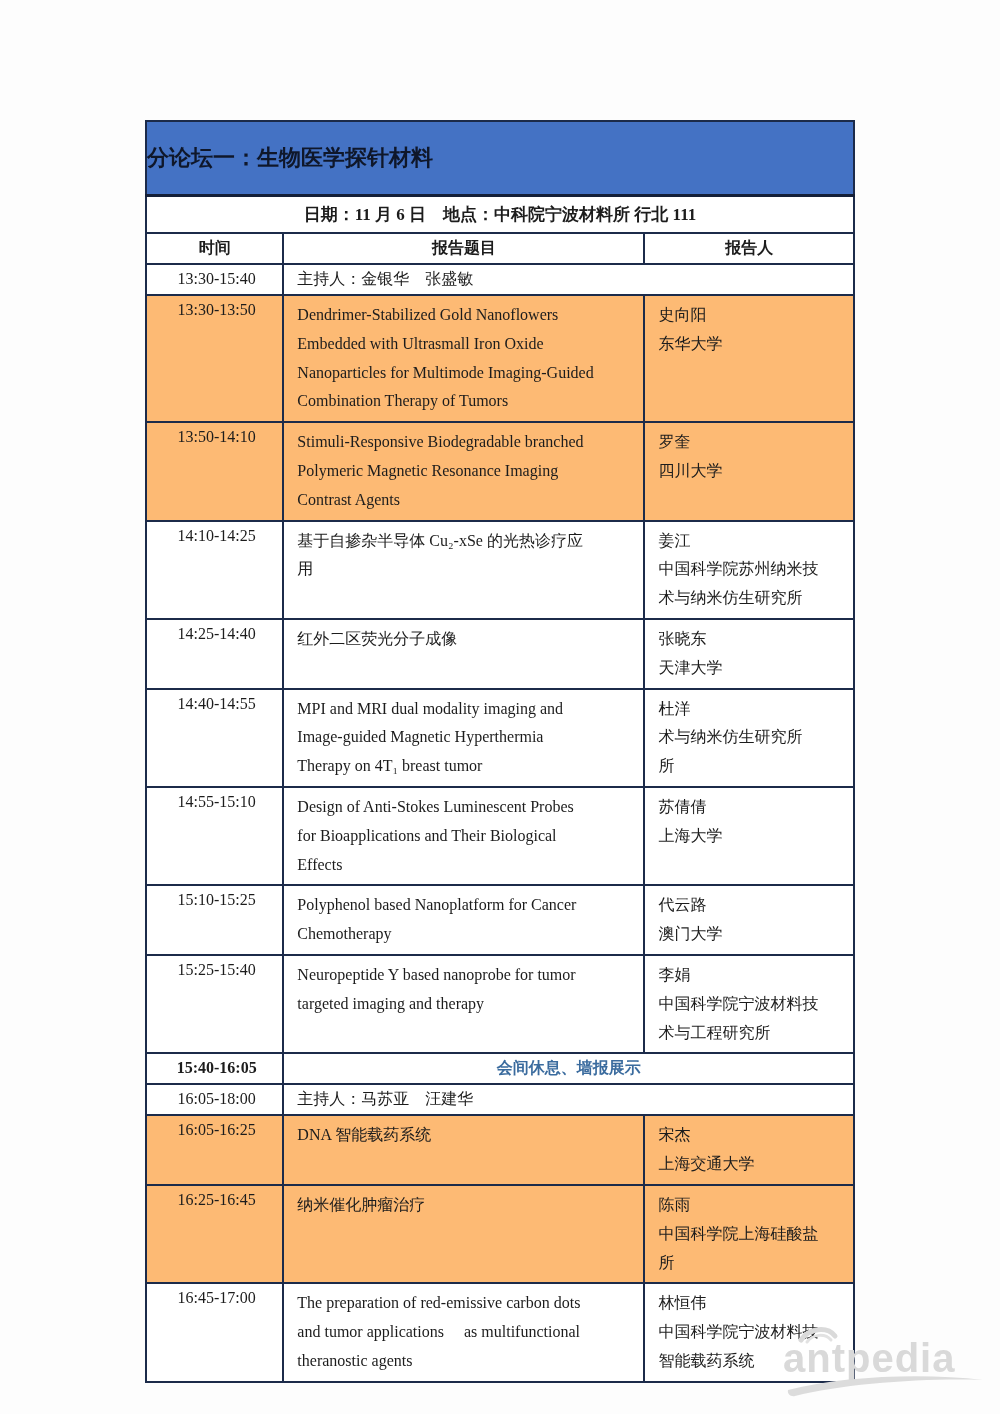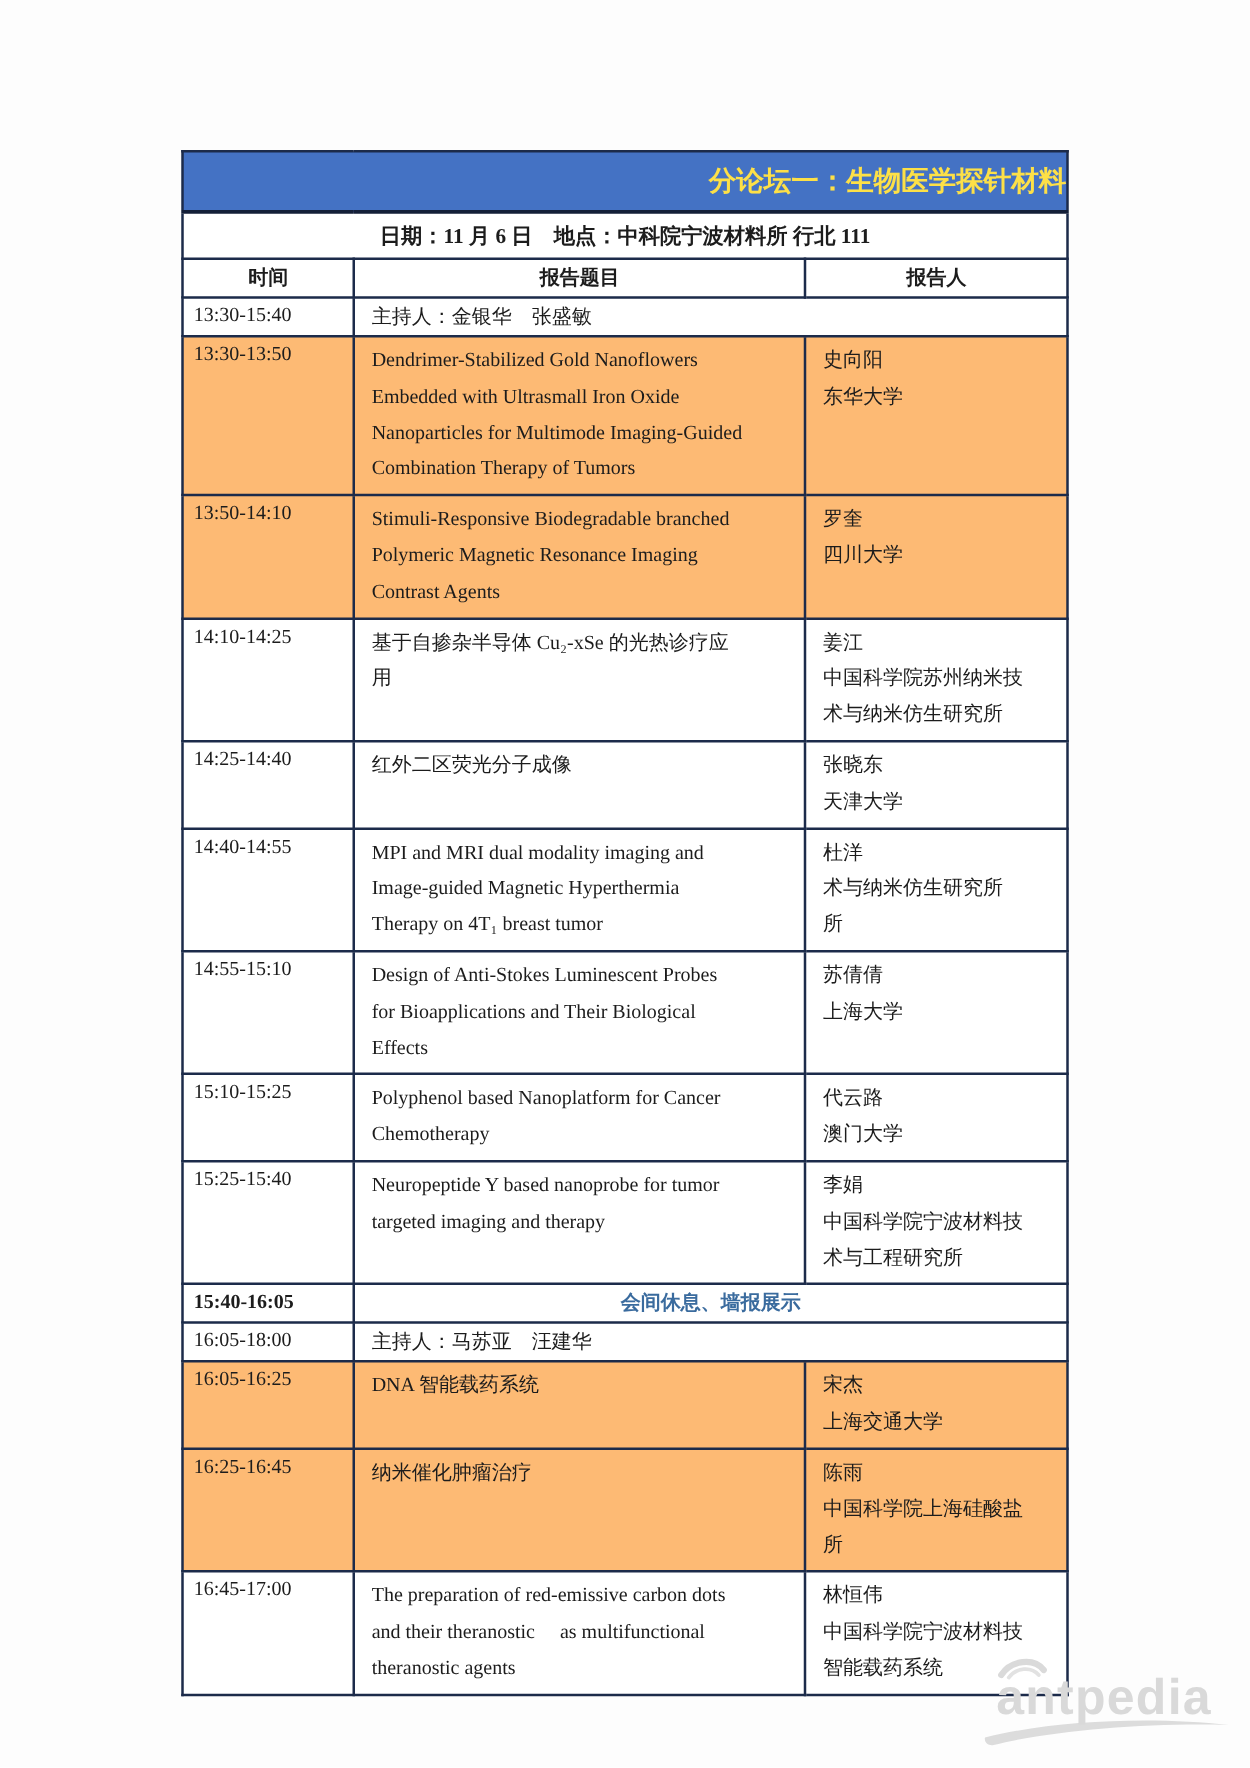--- a/index.html
+++ b/index.html
@@ -21,46 +21,47 @@
     table-layout: fixed;
     background: #ffffff;
   }
   table.program td, table.program th {
     border: 2px solid #1c2b4a;
     vertical-align: top;
     font-size: 16px;
   }
   tr.banner-row td {
     background: #4472c4;
-    color: #fde047;
-    text-align: right;
+    color: #0f172a;
+    text-align: left;
     font-family: "Liberation Sans", "DejaVu Sans", sans-serif;
     font-weight: bold;
     font-size: 22px;
-    padding: 8px 0;
+    padding: 21px 0;
     border-bottom: 3px solid #141f38;
   }
   tr.date-row td {
     text-align: center;
     font-weight: bold;
     font-size: 17px;
     padding: 6px 0;
   }
   tr.colhead-row td {
     text-align: center;
     font-family: "Liberation Sans", "DejaVu Sans", sans-serif;
     font-weight: bold;
     font-size: 16px;
     padding: 4px 4px;
     vertical-align: middle;
   }
   td.time-cell {
     padding: 5px 4px 5px 8px;
     white-space: nowrap;
     font-size: 15.5px;
+    text-align: center;
   }
   td.topic-cell, td.speaker-cell {
     padding: 5px 10px 5px 13px;
     line-height: 1.8;
     font-size: 15.5px;
     white-space: pre-wrap;
   }
   td.span-cell {
     padding: 4px 10px 4px 13px;
     font-size: 16px;
@@ -76,21 +77,21 @@
   }
   
   .watermark {
     position: absolute;
     right: 12px; top: 1318px;
     width: 205px; height: 85px;
     color: #d7d7d7;
   }
   .watermark .wm-text {
     position: absolute;
-    left: 14px; top: 18px;
+    left: 0; top: 18px;
     font-family: "Liberation Sans", "DejaVu Sans", sans-serif;
     font-weight: bold;
     font-size: 40px;
     letter-spacing: 1px;
     color: #d9d9d9;
   }
   .watermark svg { position: absolute; left: 0; top: 0; }
 </style>
 </head>
 <body>
@@ -216,21 +217,21 @@
       <td class="time-cell">16:25-16:45</td>
       <td class="topic-cell">纳米催化肿瘤治疗</td>
       <td class="speaker-cell">陈雨
 中国科学院上海硅酸盐
 所</td>
     </tr>
 
     <tr>
       <td class="time-cell">16:45-17:00</td>
       <td class="topic-cell">The preparation of red-emissive carbon dots
-and their theranostic　 as multifunctional
+and tumor applications　 as multifunctional
 theranostic agents</td>
       <td class="speaker-cell">林恒伟
 中国科学院宁波材料技
 智能载药系统</td>
     </tr>
 
   </tbody>
     </table>
 
   <div class="watermark">

